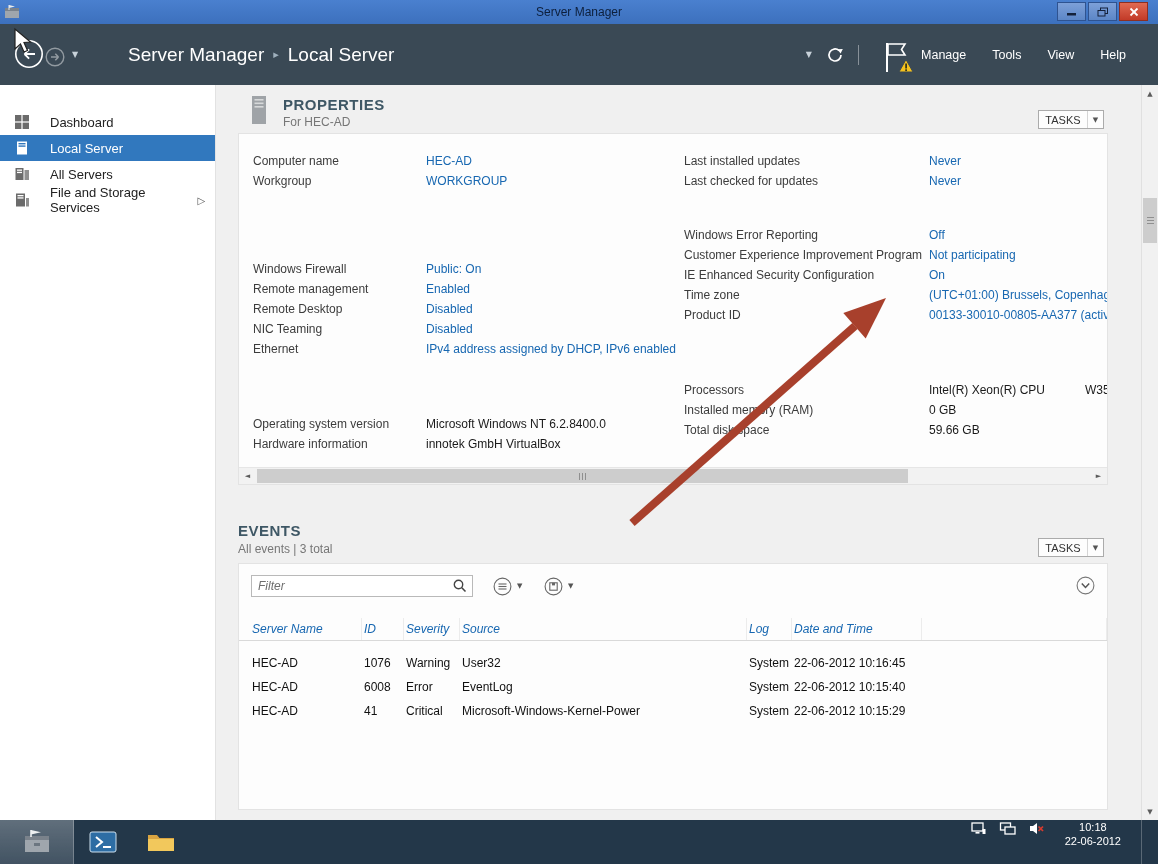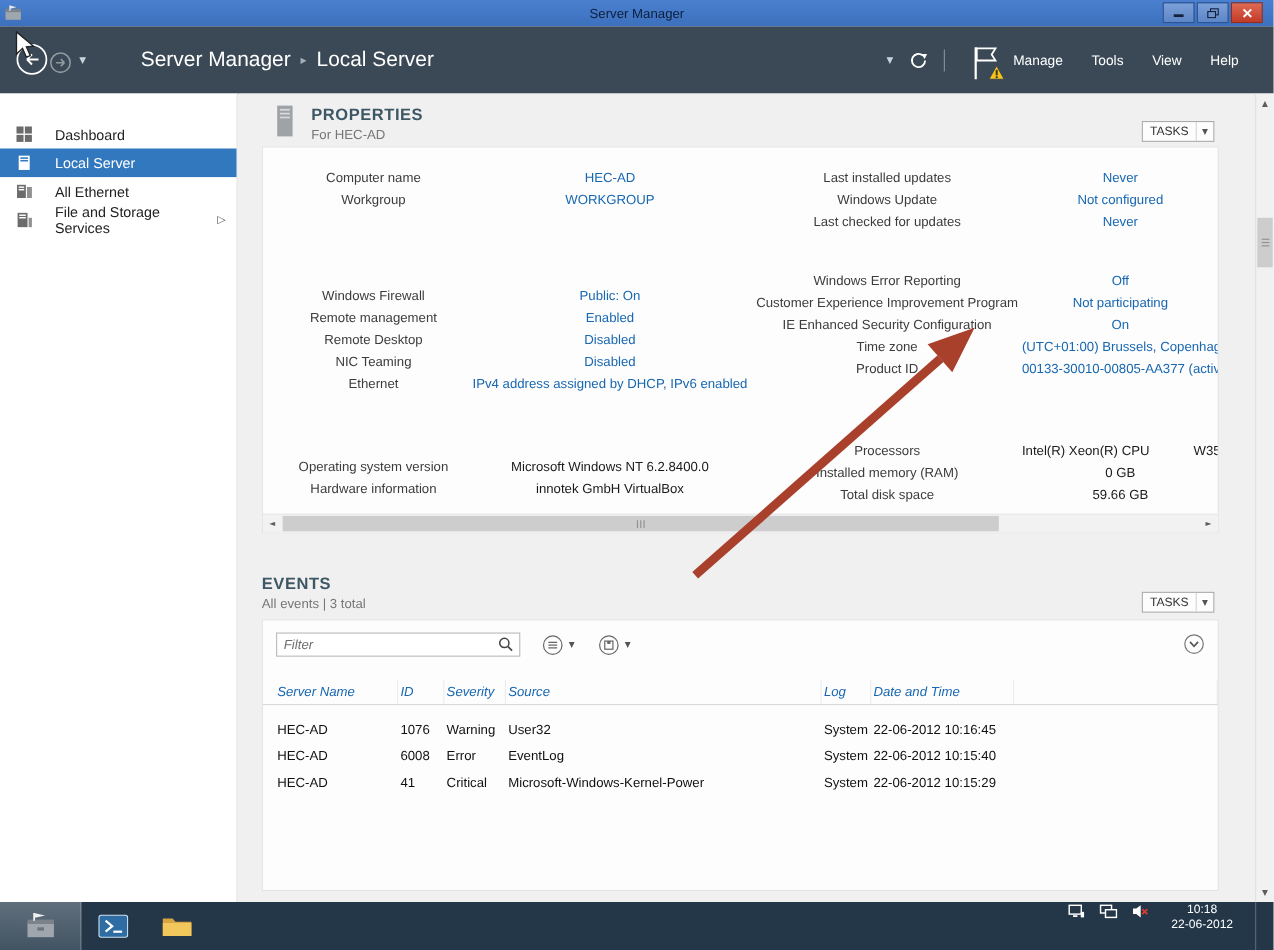--- a/index.html
+++ b/index.html
@@ -53,21 +53,21 @@
     display:flex; align-items:center; font-size:11px; color:#333; }
   .tasks-btn .tlabel { flex:1; text-align:center; }
   .tasks-btn .tdiv { width:1px; height:17px; background:#D5D5D5; }
   .tasks-btn .tcaret { width:15px; text-align:center; font-size:7px; color:#555; }
 
   .panel { position:absolute; background:#FDFDFD; border:1px solid #E3E3E3; }
   #props-panel { left:21px; top:48px; width:870px; height:352px; overflow:hidden; }
   .prop-col { position:absolute; top:17px; }
   .prop-col.left { left:14px; width:430px; }
   .prop-col.right { left:445px; width:424px; }
-  .prop-row { height:20px; display:flex; align-items:center; font-size:12px; overflow:hidden;text-align:center; }
+  .prop-row { height:20px; display:flex; align-items:center; font-size:12px; overflow:hidden; }
   .prop-label { color:#3C3C3C; flex:0 0 auto; white-space:nowrap; }
   .prop-col.left .prop-label { width:173px; }
   .prop-col.right .prop-label { width:245px; }
   .prop-val { white-space:pre; overflow:hidden; flex:1; }
   .prop-val.link { color:#1767B1; cursor:default; }
   .prop-val.plain { color:#1a1a1a; }
   .pg { display:block; }
   .prop-col.left .pg2 { margin-top:68px; }
   .prop-col.left .pg3 { margin-top:55px; }
   .prop-col.right .pg2 { margin-top:34px; }
@@ -219,21 +219,21 @@
       </svg>
       <span>Local Server</span>
     </div>
     <div class="side-item">
       <svg class="sicon" viewBox="0 0 16 16">
         <rect x="1.5" y="2" width="8" height="12" fill="currentColor"></rect>
         <rect x="3" y="3.5" width="5" height="1.3" fill="#fff"></rect>
           <rect x="3" y="5.8" width="5" height="1.3" fill="#fff"></rect>
         <rect x="10.5" y="4" width="4.5" height="10" fill="currentColor" opacity=".75"></rect>
       </svg>
-      <span>All Ethernet</span>
+      <span>All Servers</span>
     </div>
     <div class="side-item">
       <svg class="sicon" viewBox="0 0 16 16">
         <rect x="2" y="1.5" width="9" height="13" fill="currentColor"></rect>
         <rect x="3.5" y="3" width="6" height="1.3" fill="#fff"></rect>
           <rect x="3.5" y="5.3" width="6" height="1.3" fill="#fff"></rect>
         <rect x="12" y="6" width="3" height="8.5" fill="currentColor" opacity=".75"></rect>
       </svg>
       <span>File and Storage Services</span>
       <span class="side-expand glyph" style="font-size:10px;">▷</span>
@@ -302,24 +302,20 @@
         </div>
       </div>
 
       <div class="prop-col right">
         <div class="pg pg1">
           <div class="prop-row">
               <span class="prop-label">Last installed updates</span>
               <span class="prop-val link">Never</span>
             </div>
           <div class="prop-row">
-              <span class="prop-label">Windows Update</span>
-              <span class="prop-val link">Not configured</span>
-            </div>
-          <div class="prop-row">
               <span class="prop-label">Last checked for updates</span>
               <span class="prop-val link">Never</span>
             </div>
         </div>
         <div class="pg pg2">
           <div class="prop-row">
               <span class="prop-label">Windows Error Reporting</span>
               <span class="prop-val link">Off</span>
             </div>
           <div class="prop-row">

